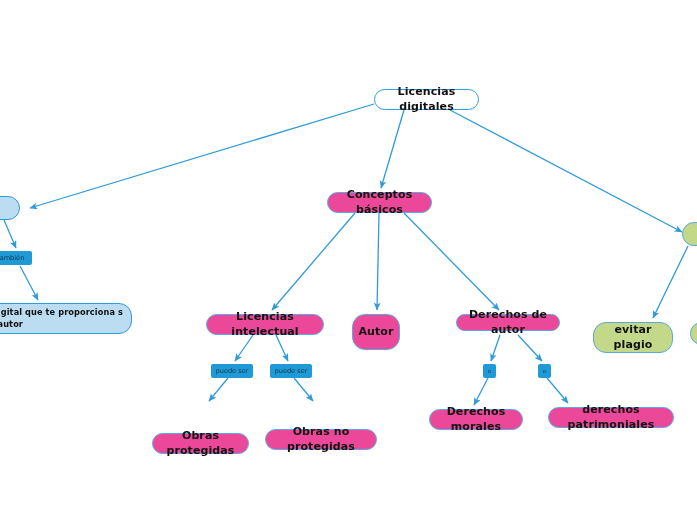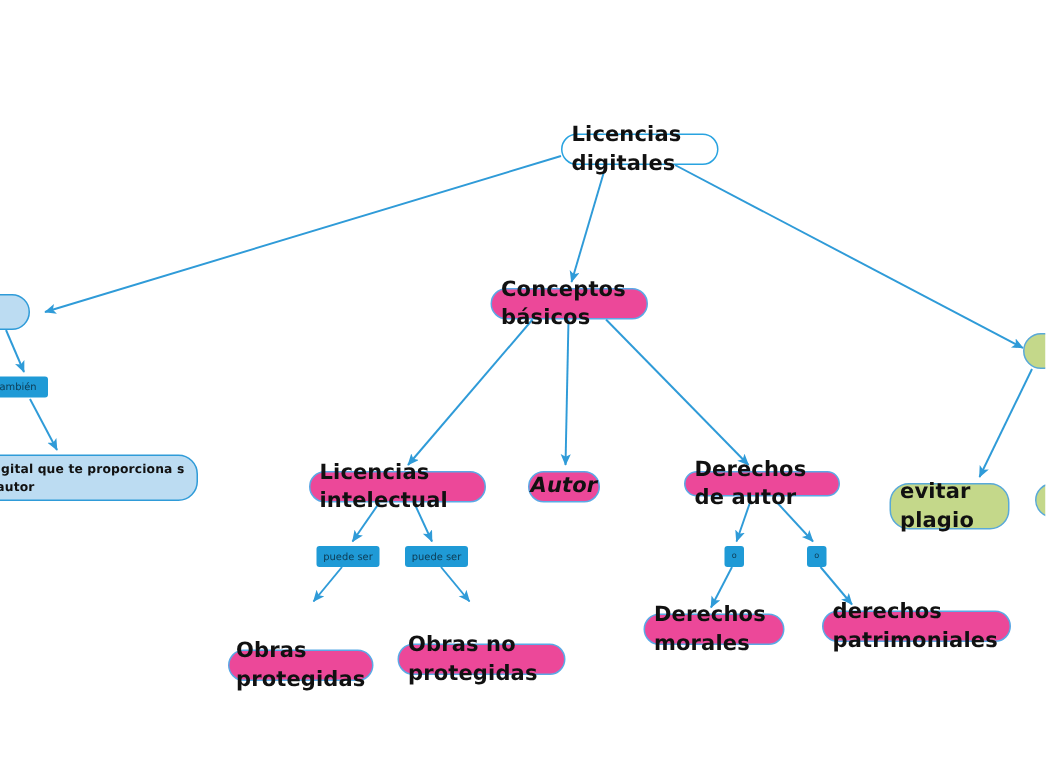--- a/index.html
+++ b/index.html
@@ -23,23 +23,24 @@
     top: 0;
     width: 697px;
     height: 520px;
   }
   .node {
     position: absolute;
     box-sizing: border-box;
     display: flex;
     align-items: center;
     justify-content: center;
+    text-align: center;
     border-radius: 13px;
     border: 1.4px solid #3aa6dd;
-    font-size: 14px;
+    font-size: 11px;
     font-weight: bold;
     letter-spacing: 0.1px;
     color: #111111;
     line-height: 1.35;
     padding: 2px 6px;
     z-index: 5;
   }
   .node.root {
     background: #ffffff;
     border-color: #29a3e0;
@@ -112,21 +113,21 @@
         <path d="M 547 378 L 568 403" fill="none" stroke="#2f9bd8" stroke-width="1.3" marker-end="url(#arrow)"></path>
       </g>
   </svg>
   <div id="node-layer">
       <div class="node root" style="left: 374px; top: 89px; width: 105px; height: 21px;">Licencias digitales</div>
       <div class="node blue" style="left: -24px; top: 196px; width: 44px; height: 24px;"></div>
       <div class="node pink" style="left: 327px; top: 192px; width: 105px; height: 21px;">Conceptos básicos</div>
       <div class="node green" style="left: 682px; top: 222px; width: 44px; height: 24px;"></div>
       <div class="node blue multiline" style="left: -26px; top: 303px; width: 158px; height: 31px;">n digital que te proporciona s de autor</div>
       <div class="node pink" style="left: 206px; top: 314px; width: 118px; height: 21px;">Licencias intelectual</div>
-      <div class="node pink" style="left: 352px; top: 314px; width: 48px; height: 21px; font-style: italic;">Autor</div>
+      <div class="node pink" style="left: 352px; top: 314px; width: 48px; height: 36px;">Autor</div>
       <div class="node pink" style="left: 456px; top: 314px; width: 104px; height: 17px;">Derechos de autor</div>
       <div class="node green" style="left: 593px; top: 322px; width: 80px; height: 31px;">evitar plagio</div>
       <div class="node green" style="left: 690px; top: 322px; width: 44px; height: 23px;"></div>
       <div class="node pink" style="left: 152px; top: 405px; width: 97px; height: 21px; margin-top: 28px;">Obras protegidas</div>
       <div class="node pink" style="left: 265px; top: 429px; width: 112px; height: 21px;">Obras no protegidas</div>
       <div class="node pink" style="left: 429px; top: 409px; width: 94px; height: 21px;">Derechos morales</div>
       <div class="node pink" style="left: 548px; top: 407px; width: 126px; height: 21px;">derechos patrimoniales</div>
       <div class="edge-label" style="left: -8px; top: 251px; width: 40px; height: 14px;">ambién</div>
       <div class="edge-label" style="left: 211px; top: 364px; width: 42px; height: 14px;">puede ser</div>
       <div class="edge-label" style="left: 270px; top: 364px; width: 42px; height: 14px;">puede ser</div>

